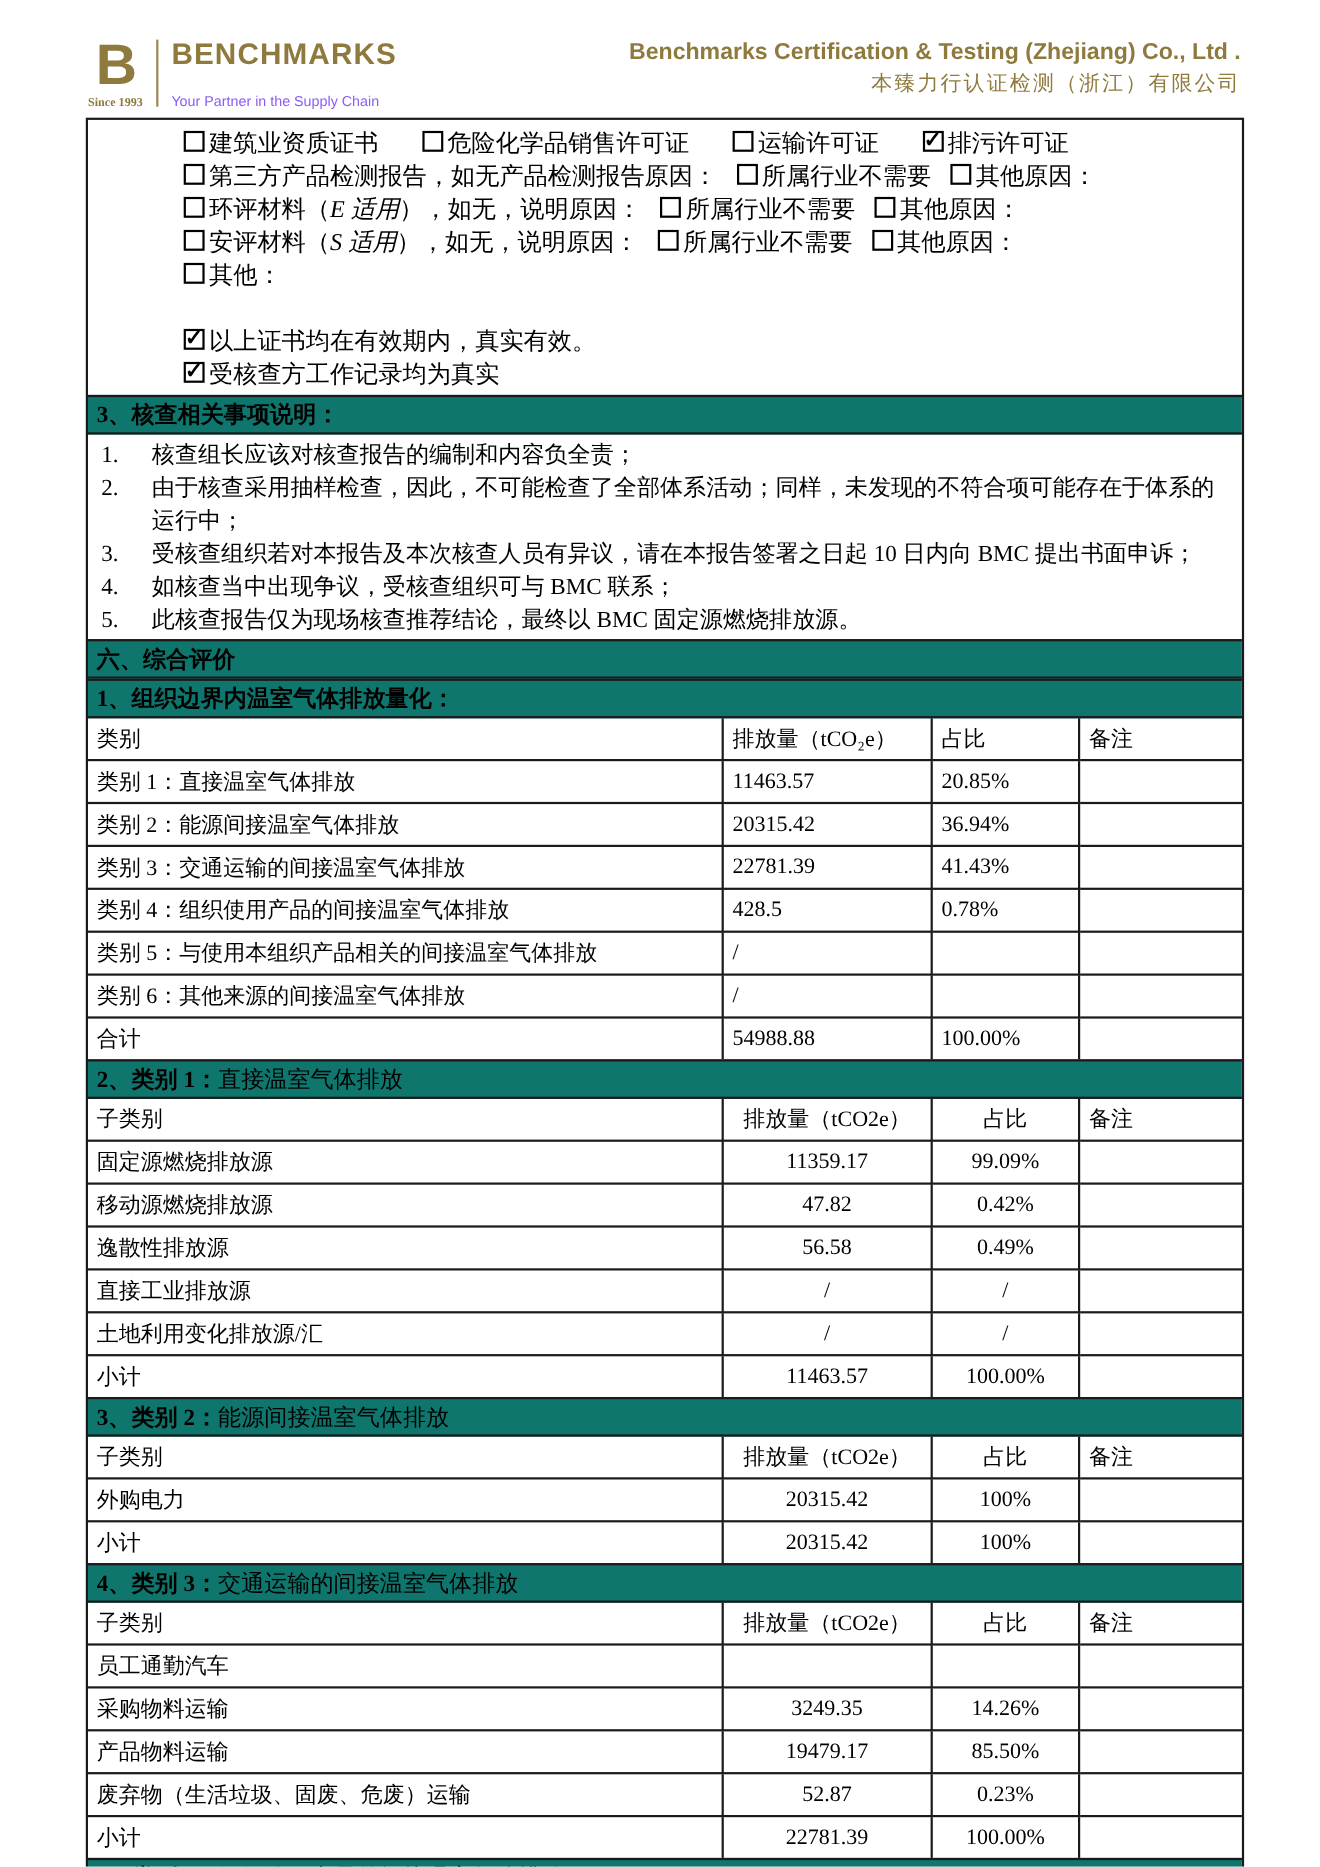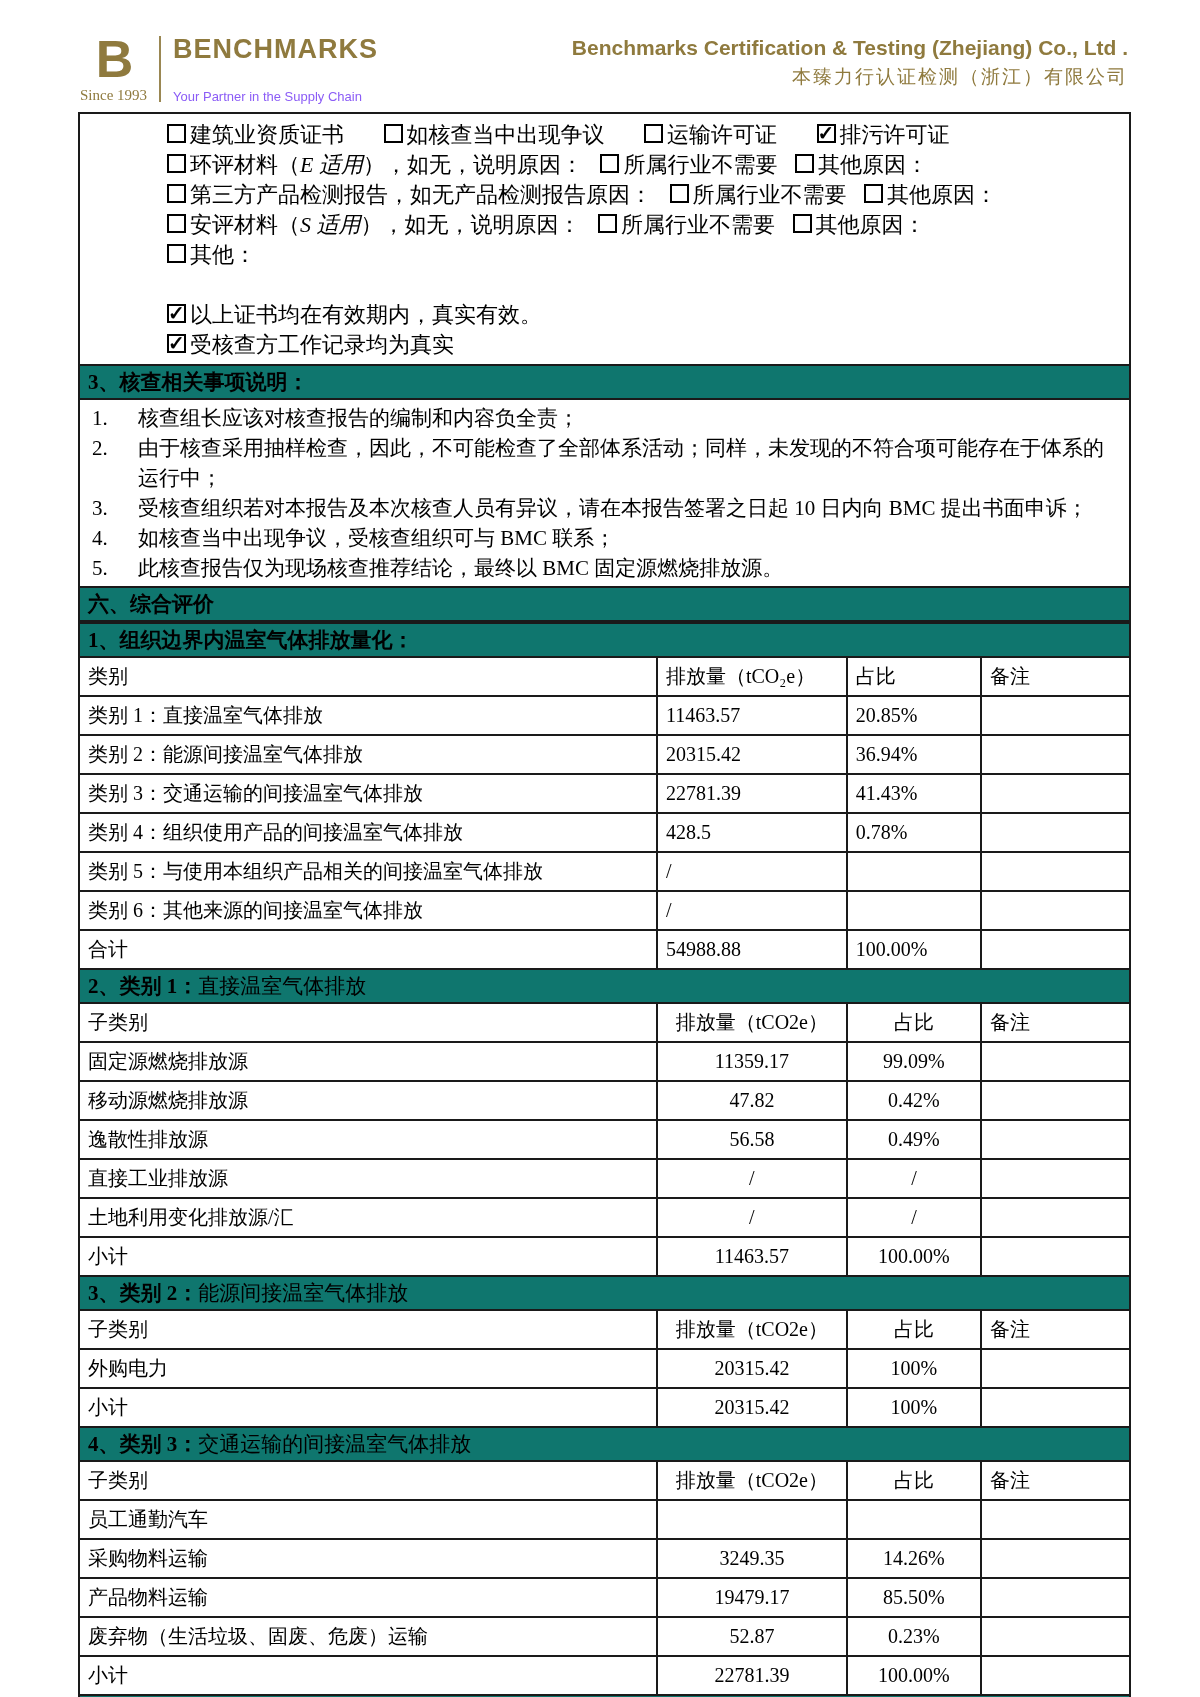--- a/index.html
+++ b/index.html
@@ -6,21 +6,21 @@
   .page{position:relative;width:1200px;height:1697px;background:#fff;overflow:hidden;
         font-family:"Liberation Serif","DejaVu Serif",serif;color:#000;}
 
   
   .header{display:flex;justify-content:space-between;align-items:flex-start;
           padding:34px 72px 0 80px;}
   .logo{display:flex;align-items:stretch;}
   .logo-left{display:flex;flex-direction:column;align-items:center;padding-right:12px;}
   .monogram{font-family:"Liberation Sans",sans-serif;font-weight:bold;font-size:52px;
             line-height:50px;color:#8f7a3e;letter-spacing:-2px;}
-  .since{font-size:15px;color:#8f7a3e;margin-top:3px;}
+  .since{font-size:11px;color:#8f7a3e;margin-top:3px;font-weight:bold;}
   .logo-divider{border-left:2px solid #9a8752;margin:2px 0;}
   .logo-right{display:flex;flex-direction:column;justify-content:space-between;
               padding-left:12px;}
   .brand{font-family:"Liberation Sans",sans-serif;font-weight:bold;font-size:27px;
          letter-spacing:1px;color:#8f7a3e;line-height:30px;text-align:center;}
   .tagline{font-family:"Liberation Sans",sans-serif;font-size:13px;color:#8b5cf6;
            margin-top:12px;}
   .company{text-align:right;line-height:1.35;}
   .company-en{font-family:"Liberation Sans",sans-serif;font-weight:bold;font-size:21px;
               color:#8f7a3e;}
@@ -82,31 +82,31 @@
       <div class="company-en">Benchmarks Certification &amp; Testing (Zhejiang) Co., Ltd .</div>
       <div class="company-cn">本臻力行认证检测（浙江）有限公司</div>
     </div>
   </div>
 
   <div class="content-box">
 
     <div class="cert-section">
       <div class="cert-row spaced">
         <span class="cb-item"><span class="cb"></span><span>建筑业资质证书</span></span>
-        <span class="cb-item"><span class="cb"></span><span>如核查当中出现争议</span></span>
+        <span class="cb-item"><span class="cb"></span><span>危险化学品销售许可证</span></span>
         <span class="cb-item"><span class="cb"></span><span>运输许可证</span></span>
         <span class="cb-item"><span class="cb checked"></span><span>排污许可证</span></span>
       </div>
       <div class="cert-row">
-        <span class="cb-item"><span class="cb"></span><span>环评材料（</span><span class="em">E 适用</span><span>），如无，说明原因：</span></span>
+        <span class="cb-item"><span class="cb"></span><span>第三方产品检测报告，如无产品检测报告原因：</span></span>
         <span class="cb-item"><span class="cb"></span><span>所属行业不需要</span></span>
         <span class="cb-item"><span class="cb"></span><span>其他原因：</span></span>
       </div>
       <div class="cert-row">
-        <span class="cb-item"><span class="cb"></span><span>第三方产品检测报告，如无产品检测报告原因：</span></span>
+        <span class="cb-item"><span class="cb"></span><span>环评材料（</span><span class="em">E 适用</span><span>），如无，说明原因：</span></span>
         <span class="cb-item"><span class="cb"></span><span>所属行业不需要</span></span>
         <span class="cb-item"><span class="cb"></span><span>其他原因：</span></span>
       </div>
       <div class="cert-row">
         <span class="cb-item"><span class="cb"></span><span>安评材料（</span><span class="em">S 适用</span><span>），如无，说明原因：</span></span>
         <span class="cb-item"><span class="cb"></span><span>所属行业不需要</span></span>
         <span class="cb-item"><span class="cb"></span><span>其他原因：</span></span>
       </div>
       <div class="cert-row">
         <span class="cb-item"><span class="cb"></span><span>其他：</span></span>

